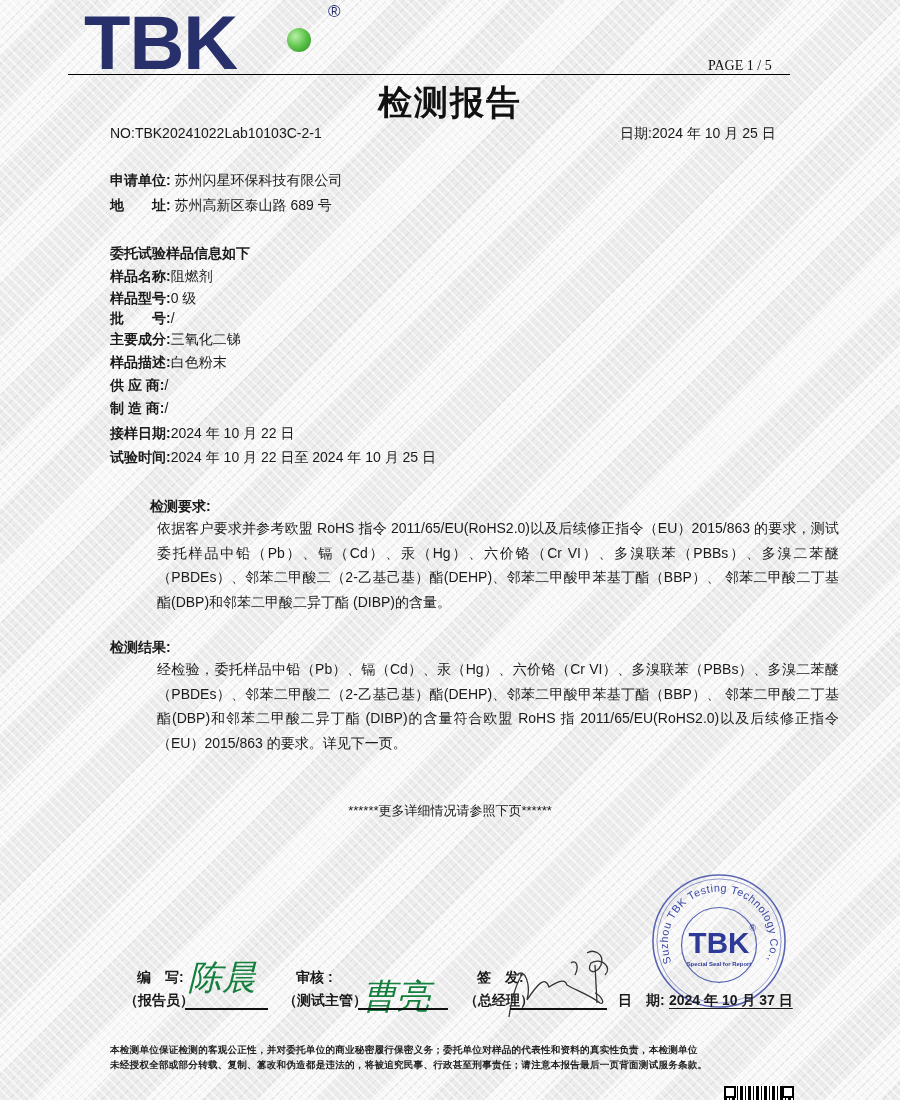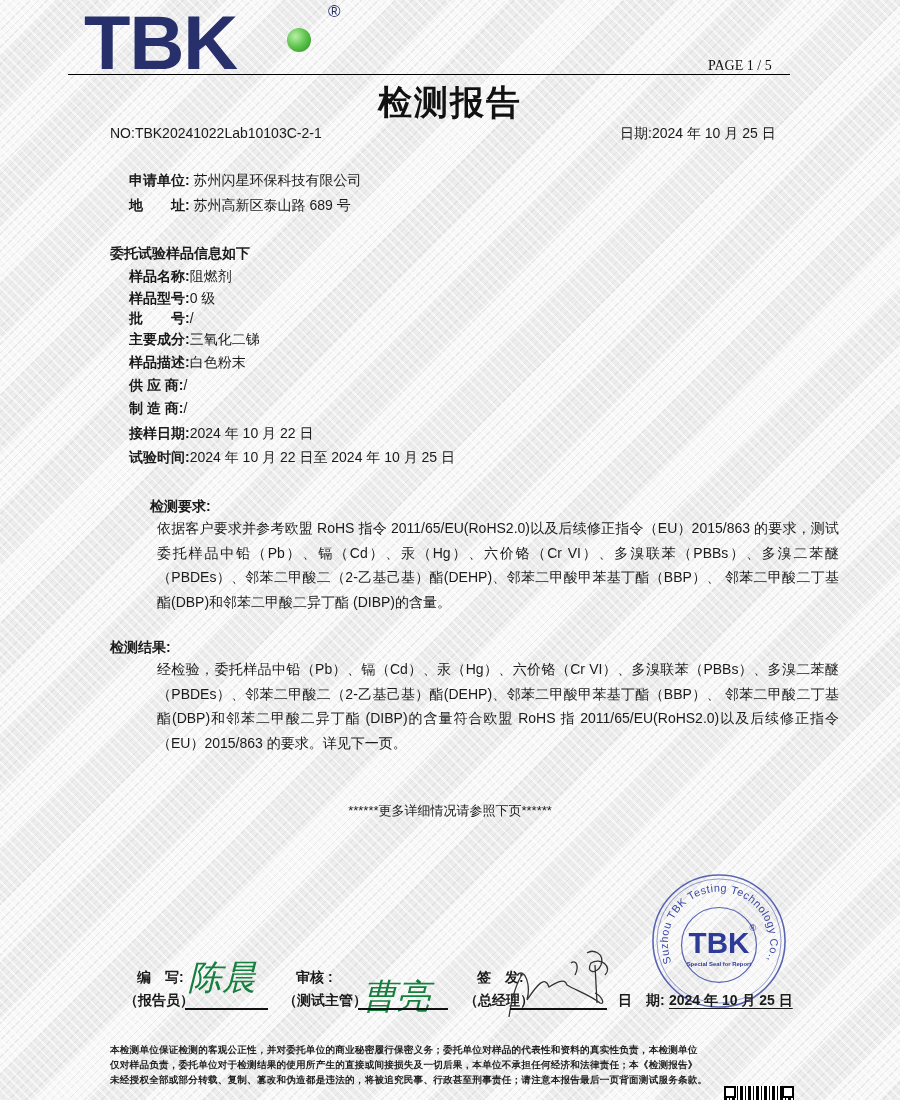--- a/index.html
+++ b/index.html
@@ -18,21 +18,21 @@
   .logo-text { font-family:"Liberation Sans", sans-serif; font-weight:bold; font-size:76px; color:#27306b; letter-spacing:-1px; line-height:70px; position:absolute; left:0; top:0; }
   .logo-dot { position:absolute; left:203px; top:20px; width:24px; height:24px; border-radius:50%;
     background: radial-gradient(circle at 35% 35%, #b8f0a6 0%, #5bc24a 50%, #2e8a22 100%); }
   .logo-reg { position:absolute; left:244px; top:-6px; font-size:17px; color:#27306b; }
   .header-rule { left:68px; top:74px; width:722px; height:1px; background:#000; }
   .page-num { left:708px; top:58px; font-family:"Liberation Serif", serif; font-size:14px; color:#111; }
   .title { left:0; width:900px; top:80px; text-align:center; font-family:"DejaVu Serif", "Liberation Serif", serif; font-weight:bold; font-size:34px; letter-spacing:2px; color:#111; }
   .report-no { left:110px; top:125px; font-size:14px; }
   .report-date { left:620px; top:125px; font-size:14px; }
   .row { left:110px; font-size:14px; white-space:nowrap; }
-  .lbl { font-weight:bold;margin-left:19px; }
+  .lbl { font-weight:bold; }
   .section-title { font-weight:bold; font-size:14px; }
   .para { left:110px; width:682px; font-size:14px; line-height:24.5px; text-align:justify;margin-left:47px; }
   .center-note { left:0; width:900px; text-align:center; top:802px; font-size:13px; }
   .sig-lbl { font-weight:bold; font-size:14px;padding-left:11px; }
   .sig-line { height:1.5px; background:#111; }
   .signature { font-family:"DejaVu Serif", serif; font-style:italic; color:#15803d; font-size:34px; }
   .seal { left:650px; top:872px; width:138px; height:138px; }
   .disclaimer { left:110px; top:1042px; width:682px; font-family:"DejaVu Serif", serif; font-weight:bold; font-size:9.6px; line-height:15px; color:#222; letter-spacing:0.2px; }
   .qr { left:724px; top:1086px; width:70px; height:14px; background:
     repeating-linear-gradient(90deg, #000 0 3px, #fff 3px 5px, #000 5px 6px, #fff 6px 8px); }
@@ -127,20 +127,19 @@
 
 <div class="abs sig-lbl" style="left:466px; top:969px;">签　发:</div>
 <div class="abs sig-lbl" style="left:453px; top:992px;">（总经理）</div>
 <svg class="abs" style="left:505px; top:945px;" width="130" height="75" viewBox="0 0 130 75">
   <path d="M18 28 C10 40 6 58 4 72 M12 30 C20 22 26 40 22 55 C32 40 40 30 44 42 C50 38 60 32 62 40 C70 45 85 50 95 58 C100 60 98 52 90 48" fill="none" stroke="#333" stroke-width="1.3"></path>
   <path d="M66 18 C72 14 74 22 70 30 M82 8 C88 4 100 8 96 20 C92 30 80 28 86 18 C96 12 108 22 100 30 M90 20 L92 58" fill="none" stroke="#333" stroke-width="1.3"></path>
 </svg>
 <div class="abs sig-line" style="left:510px; top:1008px; width:97px;"></div>
 
 <div class="abs sig-lbl" style="left:607px; top:992px;">日　期:</div>
-<div class="abs sig-lbl" style="left:658px; top:992px; text-decoration:underline; text-underline-offset:3px;">2024 年 10 月 25 日</div>
+<div class="abs sig-lbl" style="left:658px; top:992px; text-decoration:underline; text-underline-offset:3px;">2024 年 10 月 37 日</div>
 
 <div class="abs disclaimer">
   <div>本检测单位保证检测的客观公正性，并对委托单位的商业秘密履行保密义务；委托单位对样品的代表性和资料的真实性负责，本检测单位</div>
-  <div>仅对样品负责，委托单位对于检测结果的使用所产生的直接或间接损失及一切后果，本单位不承担任何经济和法律责任；本《检测报告》</div>
   <div>未经授权全部或部分转载、复制、篡改和伪造都是违法的，将被追究民事、行政甚至刑事责任；请注意本报告最后一页背面测试服务条款。</div>
 </div>
 <div class="abs qr"></div>
 
 </body></html>

